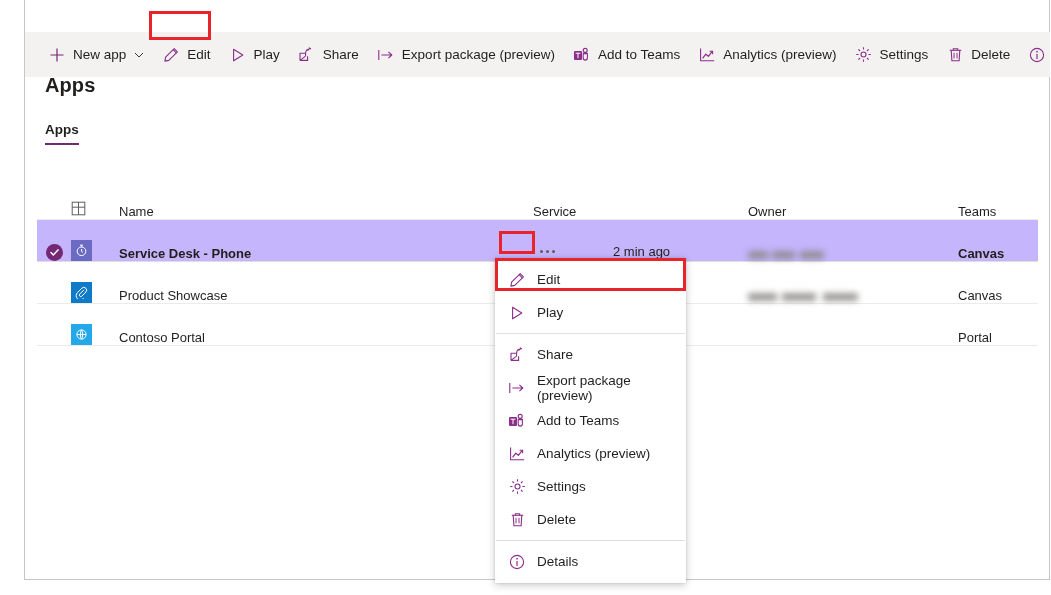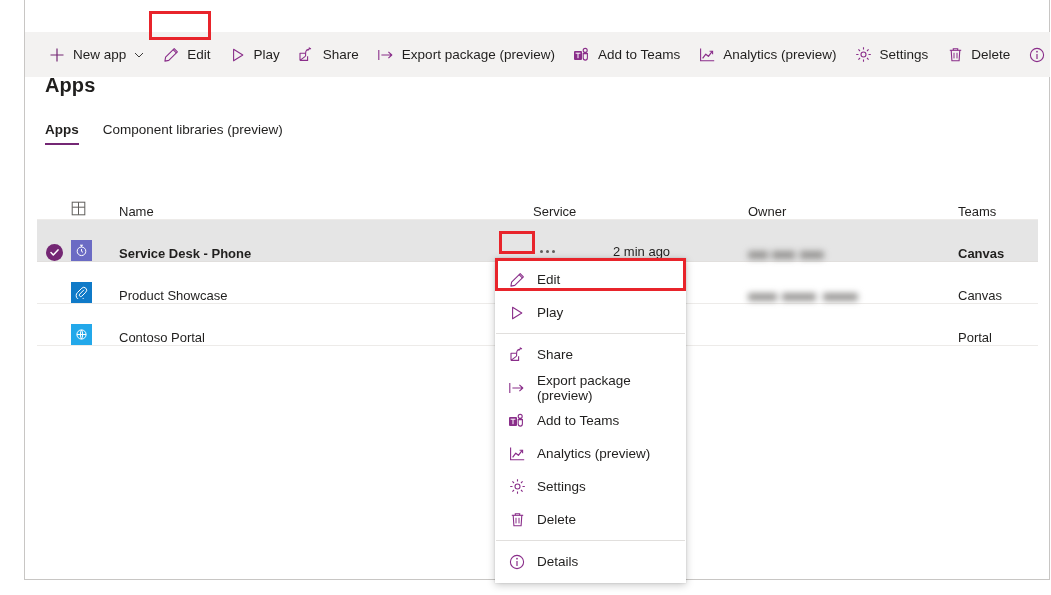--- a/index.html
+++ b/index.html
@@ -146,21 +146,21 @@
     color: #201f1e;
     position: relative;
   }
   .trow.header {
     height: 40px;
     border-bottom: 1px solid #edebe9;
     color: #201f1e;
     font-size: 13px;
   }
   .trow.selected {
-    background: #e5e5e5;
+    background: #c4b5fd;
     font-weight: bold;
     border-bottom: 1px solid #e1dfdd;
   }
   .c-check {
     width: 34px;
     flex: 0 0 34px;
     display: flex;
     align-items: center;
     justify-content: center;
   }
@@ -450,21 +450,20 @@
     </div>
 
   </div>
 
   <div class="hl-toolbar-edit"></div>
 
   <div class="page-title">Apps</div>
 
   <div class="pivot">
     <div class="pivot-tab active">Apps</div>
-    <div class="pivot-tab">Component libraries (preview)</div>
   </div>
 
   <div class="table">
 
     <div class="trow header">
       <div class="c-check"></div>
       <div class="c-icon">
         <span class="grid-icon">
           <svg width="15" height="15" viewBox="0 0 15 15">
               <rect x="1.2" y="1.2" width="12.6" height="12.6" fill="none" stroke="#605e5c" stroke-width="1"></rect>

